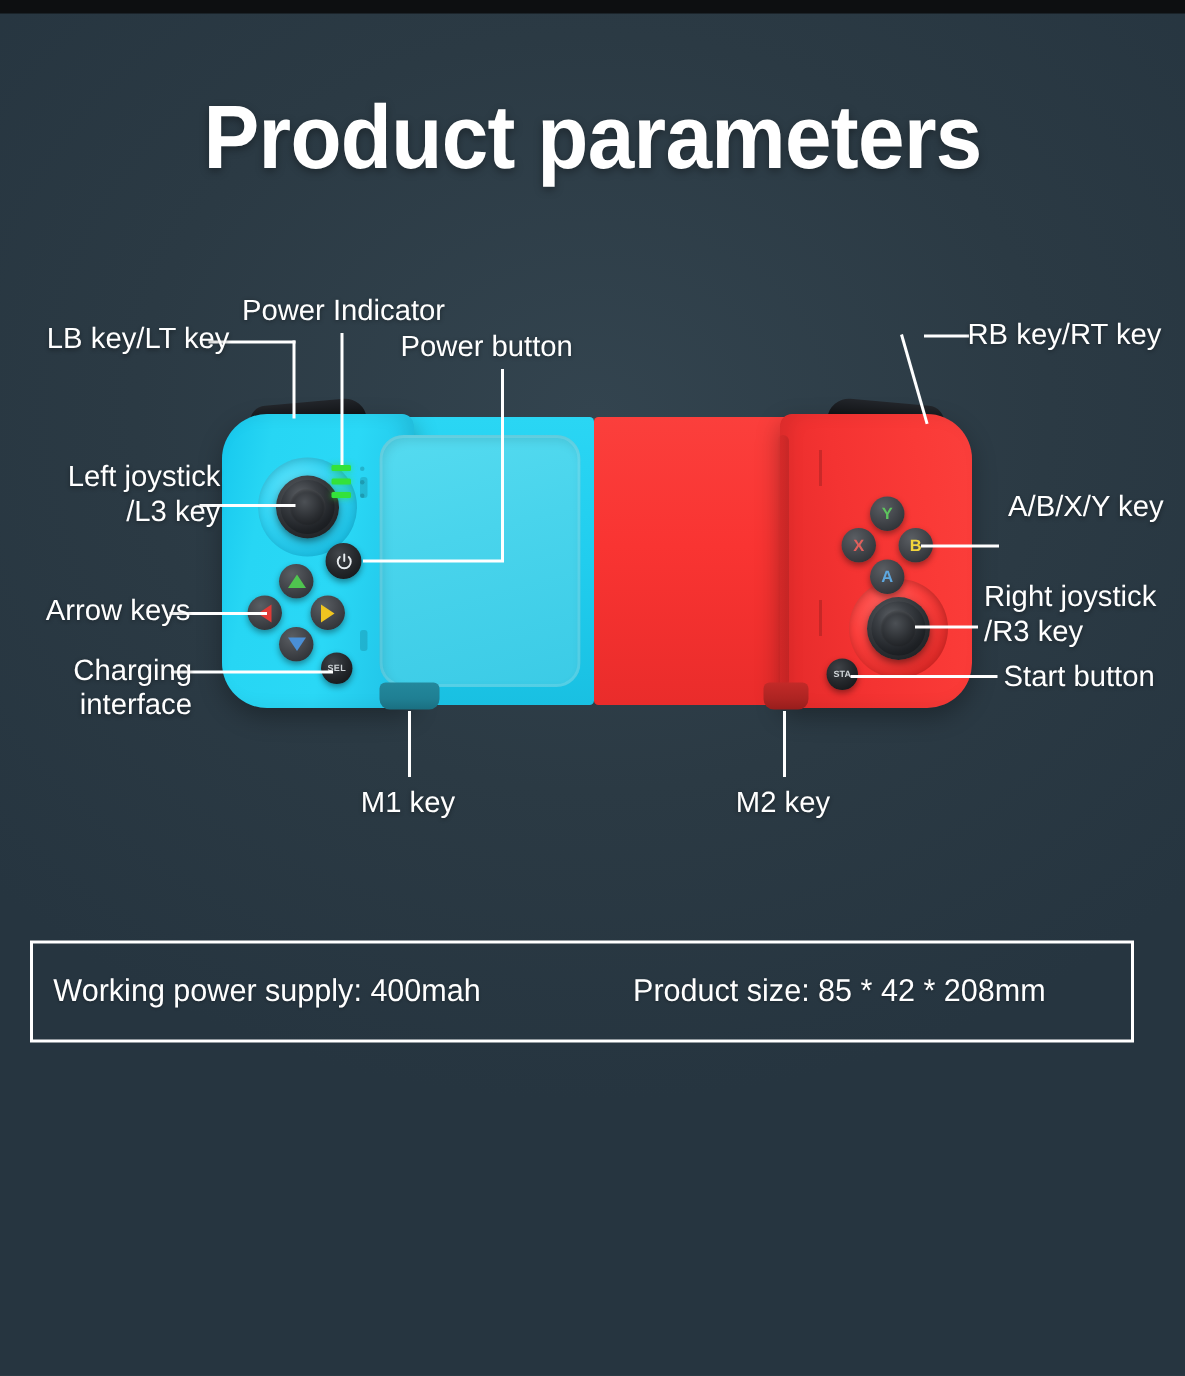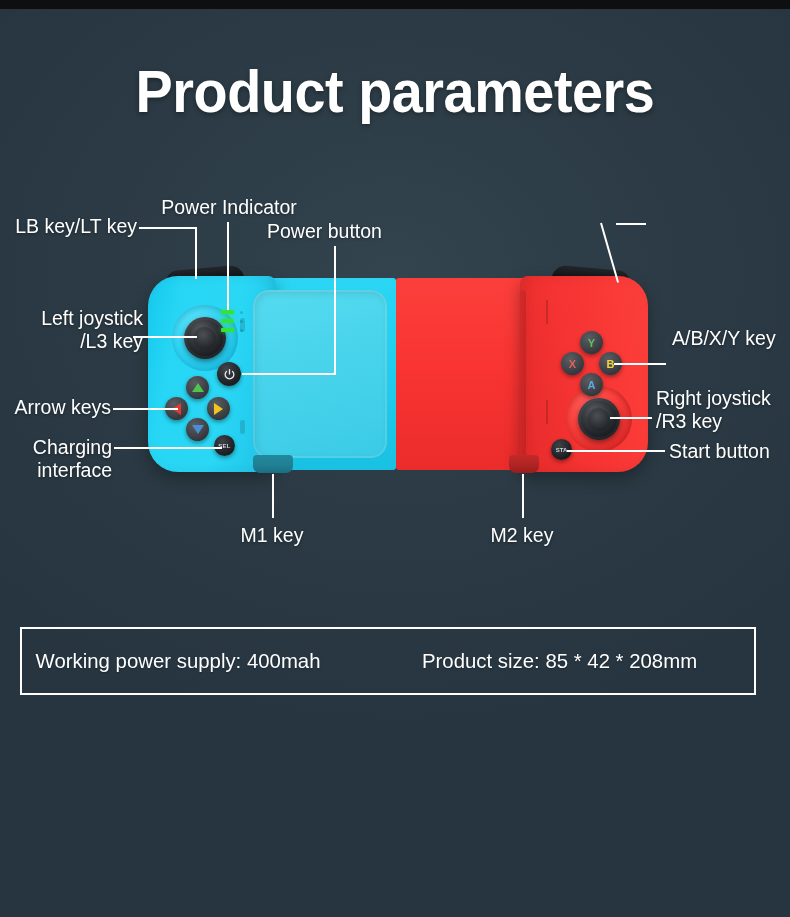--- a/index.html
+++ b/index.html
@@ -46,21 +46,21 @@
   
   .label {
     position: absolute;
     color: #ffffff;
     font-size: 19.5px;
     line-height: 23px;
     white-space: pre-line;
     text-shadow: 0 1px 3px rgba(0,0,0,0.4);
     z-index: 30;
   }
-  .label.right-align { text-align: right; }
+  .label.right-align { text-align: right; margin-left: 16px; }
   .label.center-align { text-align: center; }
 
   
   .ln {
     position: absolute;
     background: #ffffff;
     z-index: 28;
   }
   .ln.h { height: 2px; }
   .ln.v { width: 2px; }
@@ -407,22 +407,23 @@
   <div class="ln v" style="left:272px; top:474px; height:44px;"></div>
 
   <div class="ln v" style="left:522px; top:474px; height:44px;"></div>
 
   <div class="label right-align" style="left:0px;  top:215px; width:137px;">LB key/LT key</div>
 
   <div class="label center-align" style="left:149px; top:196px; width:160px;">Power Indicator</div>
 
   <div class="label" style="left:267px; top:220px;">Power button</div>
 
-
-  <div class="label right-align" style="left:12px; top:307px; width:131px;">Left joystick
+  <div class="label" style="left:645px; top:212px;">RB key/RT key</div>
+
+  <div class="label right-align" style="left:0px; top:307px; width:131px;">Left joystick
 /L3 key</div>
 
   <div class="label" style="left:672px; top:327px;">A/B/X/Y key</div>
 
   <div class="label right-align" style="left:0px; top:396px; width:111px;">Arrow keys</div>
 
   <div class="label" style="left:656px; top:387px;">Right joystick
 /R3 key</div>
 
   <div class="label right-align" style="left:0px; top:436px; width:112px;">Charging

